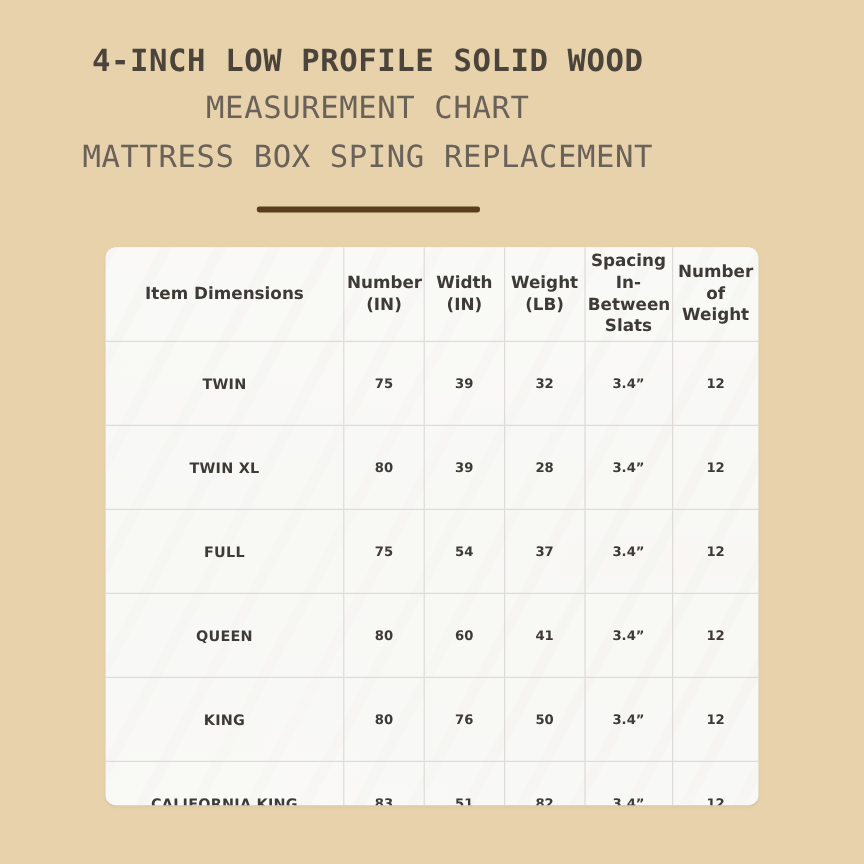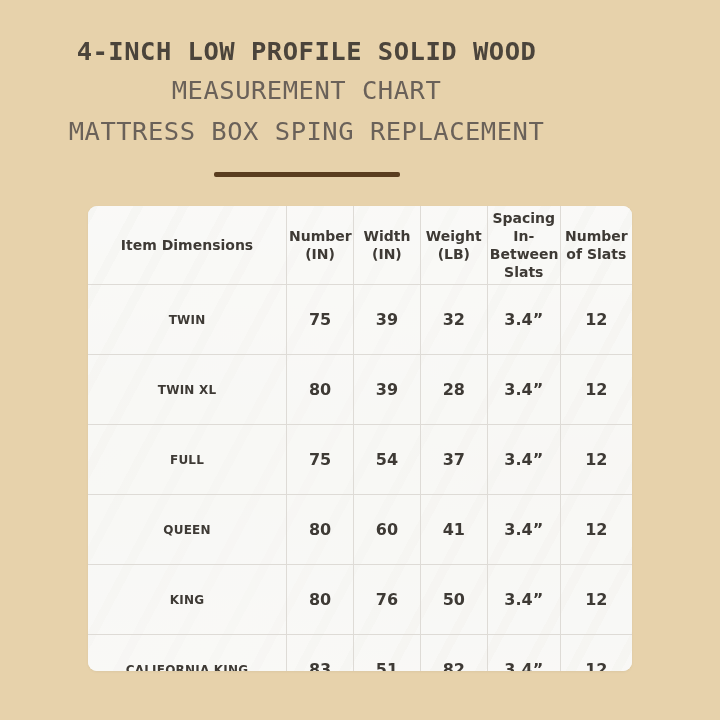--- a/index.html
+++ b/index.html
@@ -113,21 +113,21 @@
     font-weight: bold;
   }
   tbody td {
     height: 65px;
   }
   tbody td.rowlabel {
     font-size: 12px;
     letter-spacing: 0.2px;
   }
   tbody td.num {
-    font-size: 16px;
+    font-size: 11px;
   }
   
   table tr > *:first-child { border-left: none; }
   table tr > *:last-child { border-right: none; }
   thead tr th { border-top: none; }
   tbody tr:last-child td { border-bottom: none; }
 </style>
 </head>
 <body>
 
@@ -169,21 +169,21 @@
             <div>Weight</div>
             <div>(LB)</div>
           </th>
           <th>
             <div>Spacing</div>
             <div>In-Between</div>
             <div>Slats</div>
           </th>
           <th>
             <div>Number</div>
-            <div>of Slats</div>
+            <div>of Weight</div>
           </th>
         </tr>
       </thead>
       <tbody>
         <tr>
           <td class="rowlabel">TWIN</td>
           <td class="num">75</td>
           <td class="num">39</td>
           <td class="num">32</td>
           <td class="num">3.4”</td>

